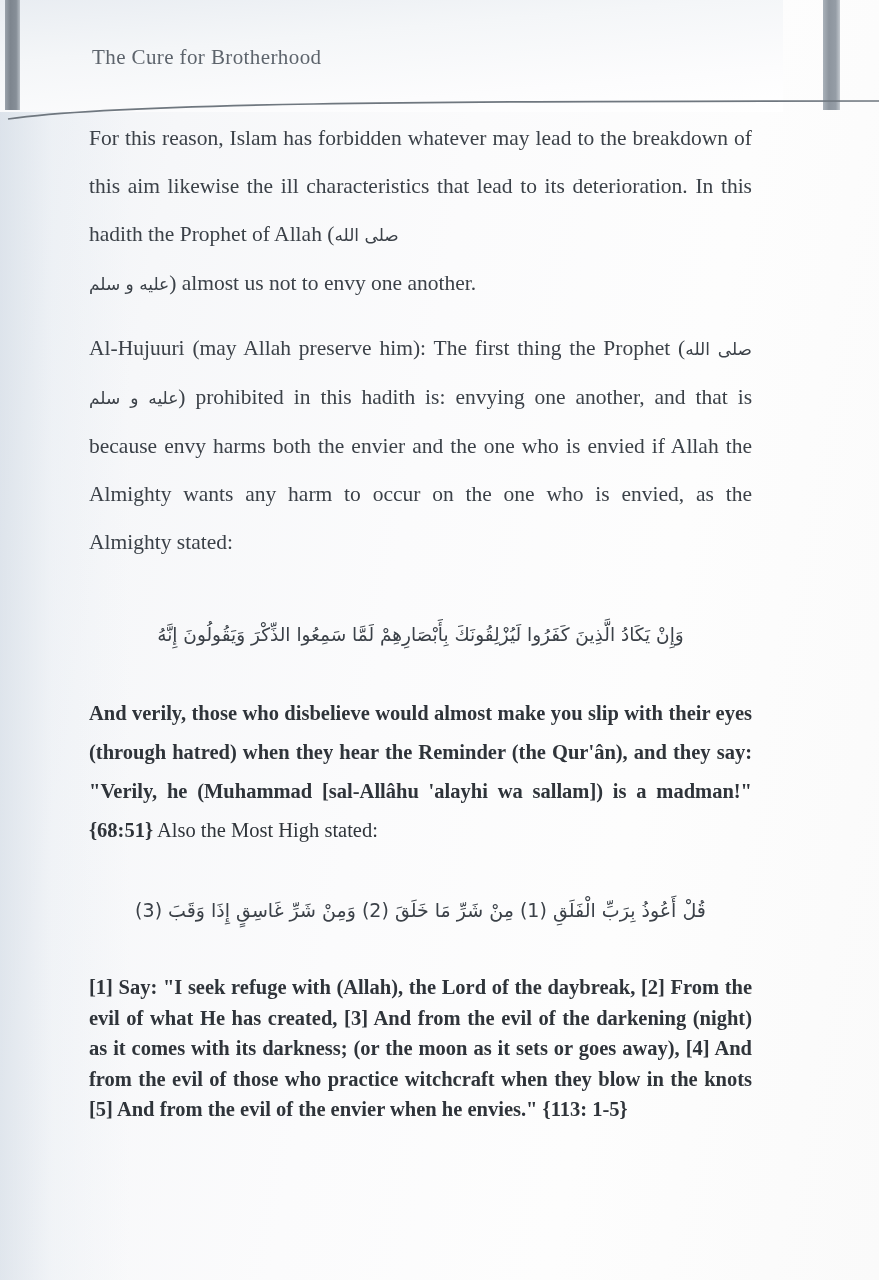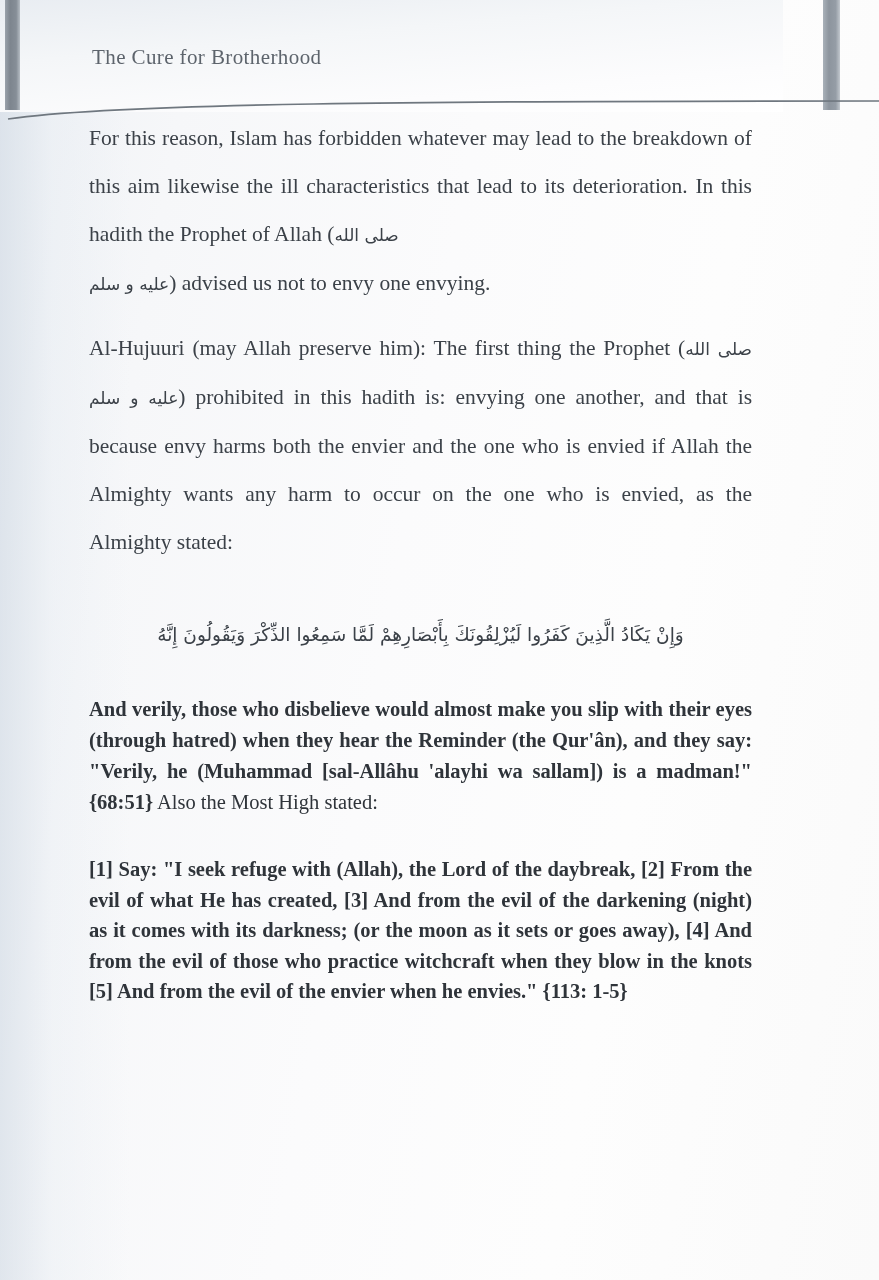--- a/index.html
+++ b/index.html
@@ -112,21 +112,21 @@
   }
   .ayah-block .ay-line { display: block; white-space: nowrap; text-align: center; }
   .ayah-1 { margin-top: 42px; }
   .ayah-1 .ay-line:first-child { letter-spacing: 0px; }
   .ayah-2 { margin-top: 34px; font-size: 19px; line-height: 52px; }
 
   
   p.translation {
     margin: 0;
     font-size: 20.5px;
-    line-height: 31px;
+    line-height: 39px;
     font-weight: bold;
     color: #2f343a;
     text-align: justify;
     text-justify: inter-word;
   }
   p.translation.t1 { margin-top: 33px; }
   p.translation.t2 { margin-top: 36px; line-height: 30.5px; }
   .not-bold { font-weight: normal; }
 </style>
 </head>
@@ -142,29 +142,30 @@
 
     <div class="header-title">The Cure for Brotherhood</div>
   </div>
 
   <svg class="header-rule" viewBox="0 0 879 26" preserveAspectRatio="none">
     <path d="M 8 24 C 120 8, 420 6, 879 6" fill="none" stroke="#6f777f" stroke-width="1.7"></path>
   </svg>
 
   <div class="content">
 
-    <p class="para"><span>For this reason, Islam has forbidden whatever may lead to the breakdown of this aim likewise the ill characteristics that lead to its deterioration. In this hadith the Prophet of Allah (</span><span class="ar-inline">صلى الله</span><br><span class="ar-inline">عليه و سلم</span><span>) advised us not to envy one envying.</span></p>
+    <p class="para"><span>For this reason, Islam has forbidden whatever may lead to the breakdown of this aim likewise the ill characteristics that lead to its deterioration. In this hadith the Prophet of Allah (</span><span class="ar-inline">صلى الله</span><br><span class="ar-inline">عليه و سلم</span><span>) almost us not to envy one another.</span></p>
 
     <p class="para gap-top"><span class="lead-name">Al-Hujuuri</span><span> (may Allah preserve him): The first thing the Prophet (</span><span class="ar-inline">صلى الله عليه و سلم</span><span>) prohibited in this hadith is: envying one another, and that is because envy harms both the envier and the one who is envied if Allah the Almighty wants any harm to occur on the one who is envied, as the Almighty stated:</span></p>
 
     <div class="ayah-block ayah-1">
       <span class="ay-line">وَإِنْ يَكَادُ الَّذِينَ كَفَرُوا لَيُزْلِقُونَكَ بِأَبْصَارِهِمْ لَمَّا سَمِعُوا الذِّكْرَ وَيَقُولُونَ إِنَّهُ</span>
     </div>
 
     <p class="translation t1"><span>And verily, those who disbelieve would almost make you slip with their eyes (through hatred) when they hear the Reminder (the Qur'ân), and they say: "Verily, he (Muhammad [sal-Allâhu 'alayhi wa sallam]) is a madman!" {68:51}</span><span class="not-bold"> Also the Most High stated:</span></p>
 
     <div class="ayah-block ayah-2">
+      <span class="ay-line">قُلْ أَعُوذُ بِرَبِّ الْفَلَقِ (1) مِنْ شَرِّ مَا خَلَقَ (2) وَمِنْ شَرِّ غَاسِقٍ إِذَا وَقَبَ (3)</span>
     </div>
 
     <p class="translation t2">[1] Say: "I seek refuge with (Allah), the Lord of the daybreak, [2] From the evil of what He has created, [3] And from the evil of the darkening (night) as it comes with its darkness; (or the moon as it sets or goes away), [4] And from the evil of those who practice witchcraft when they blow in the knots [5] And from the evil of the envier when he envies." {113: 1-5}</p>
 
   </div>
 </div>
 
 </body></html>

